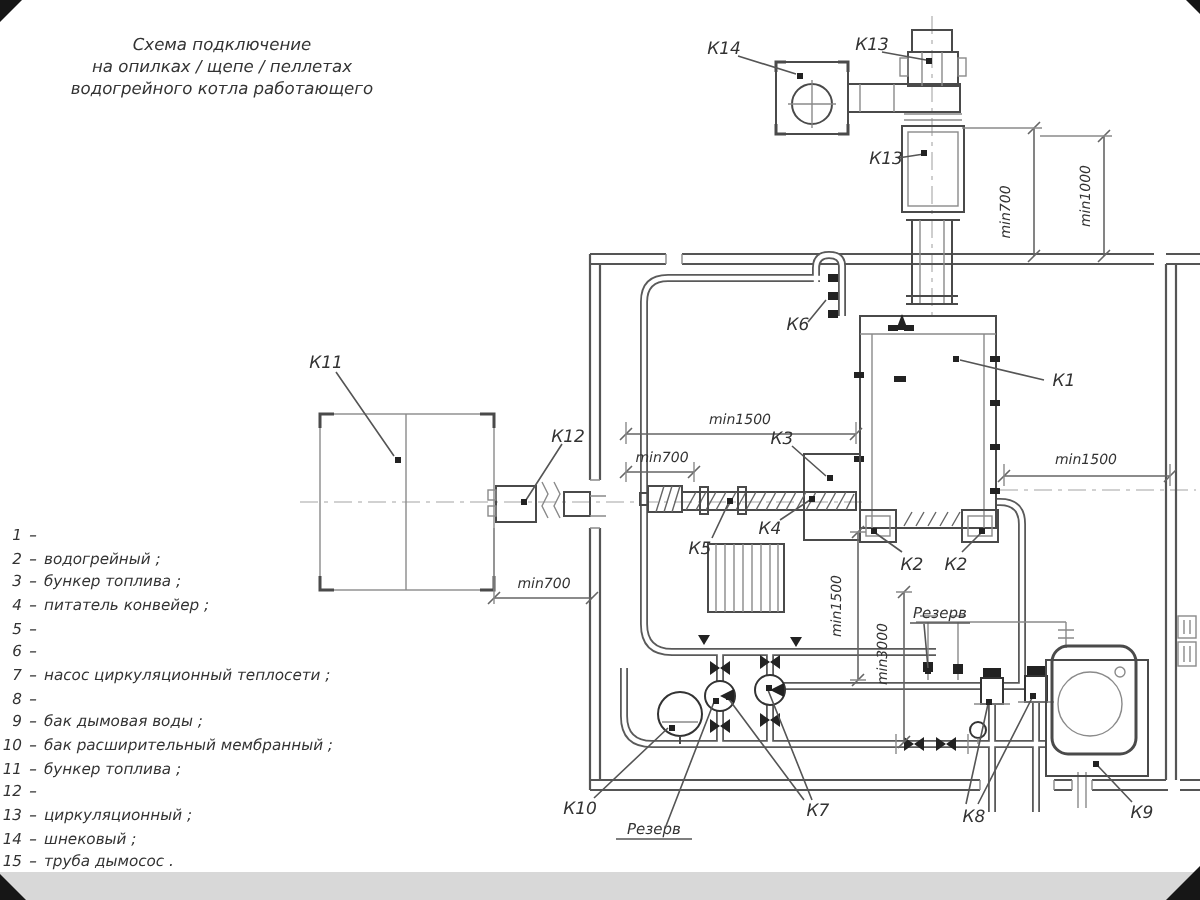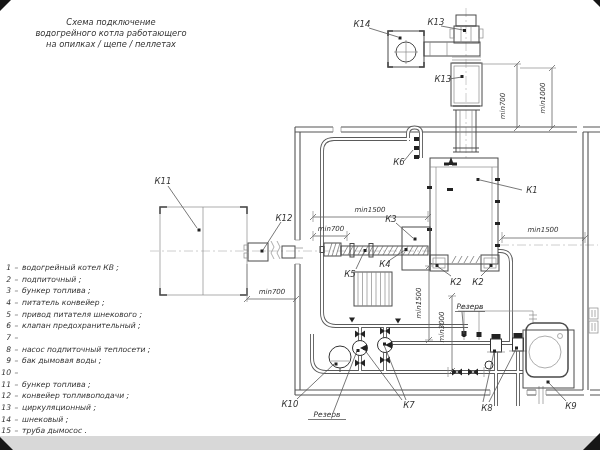--- a/index.html
+++ b/index.html
@@ -30,82 +30,79 @@
   .hatch{stroke:#666;stroke-width:.7;fill:none;}
   .wht{fill:#fff;stroke:#333;stroke-width:1;}
 </style>
 </head>
 <body>
 
 <div class="stage">
 
   <div class="title">
     <div>Схема подключение</div>
+    <div>на опилках / щепе / пеллетах</div>
     <div>водогрейного котла работающего</div>
-    <div>на опилках / щепе / пеллетах</div>
   </div>
 
   <div class="legend">
     <div class="row">
         <span class="n">1</span>
         <span class="d">–</span>
-        <span>водогрейный котел КВ ;</span>
       </div>
     <div class="row">
         <span class="n">2</span>
         <span class="d">–</span>
-        <span>подпиточный ;</span>
+        <span>водогрейный ;</span>
       </div>
     <div class="row">
         <span class="n">3</span>
         <span class="d">–</span>
         <span>бункер топлива ;</span>
       </div>
     <div class="row">
         <span class="n">4</span>
         <span class="d">–</span>
         <span>питатель конвейер ;</span>
       </div>
     <div class="row">
         <span class="n">5</span>
         <span class="d">–</span>
-        <span>привод питателя шнекового ;</span>
       </div>
     <div class="row">
         <span class="n">6</span>
         <span class="d">–</span>
-        <span>клапан предохранительный ;</span>
       </div>
     <div class="row">
         <span class="n">7</span>
         <span class="d">–</span>
+        <span>насос циркуляционный теплосети ;</span>
       </div>
     <div class="row">
         <span class="n">8</span>
         <span class="d">–</span>
-        <span>насос подпиточный теплосети ;</span>
       </div>
     <div class="row">
         <span class="n">9</span>
         <span class="d">–</span>
         <span>бак дымовая воды ;</span>
       </div>
     <div class="row">
         <span class="n">10</span>
         <span class="d">–</span>
+        <span>бак расширительный мембранный ;</span>
       </div>
     <div class="row">
         <span class="n">11</span>
         <span class="d">–</span>
         <span>бункер топлива ;</span>
       </div>
     <div class="row">
         <span class="n">12</span>
         <span class="d">–</span>
-        <span>конвейер топливоподачи ;</span>
       </div>
     <div class="row">
         <span class="n">13</span>
         <span class="d">–</span>
         <span>циркуляционный ;</span>
       </div>
     <div class="row">
         <span class="n">14</span>
         <span class="d">–</span>
         <span>шнековый ;</span>

